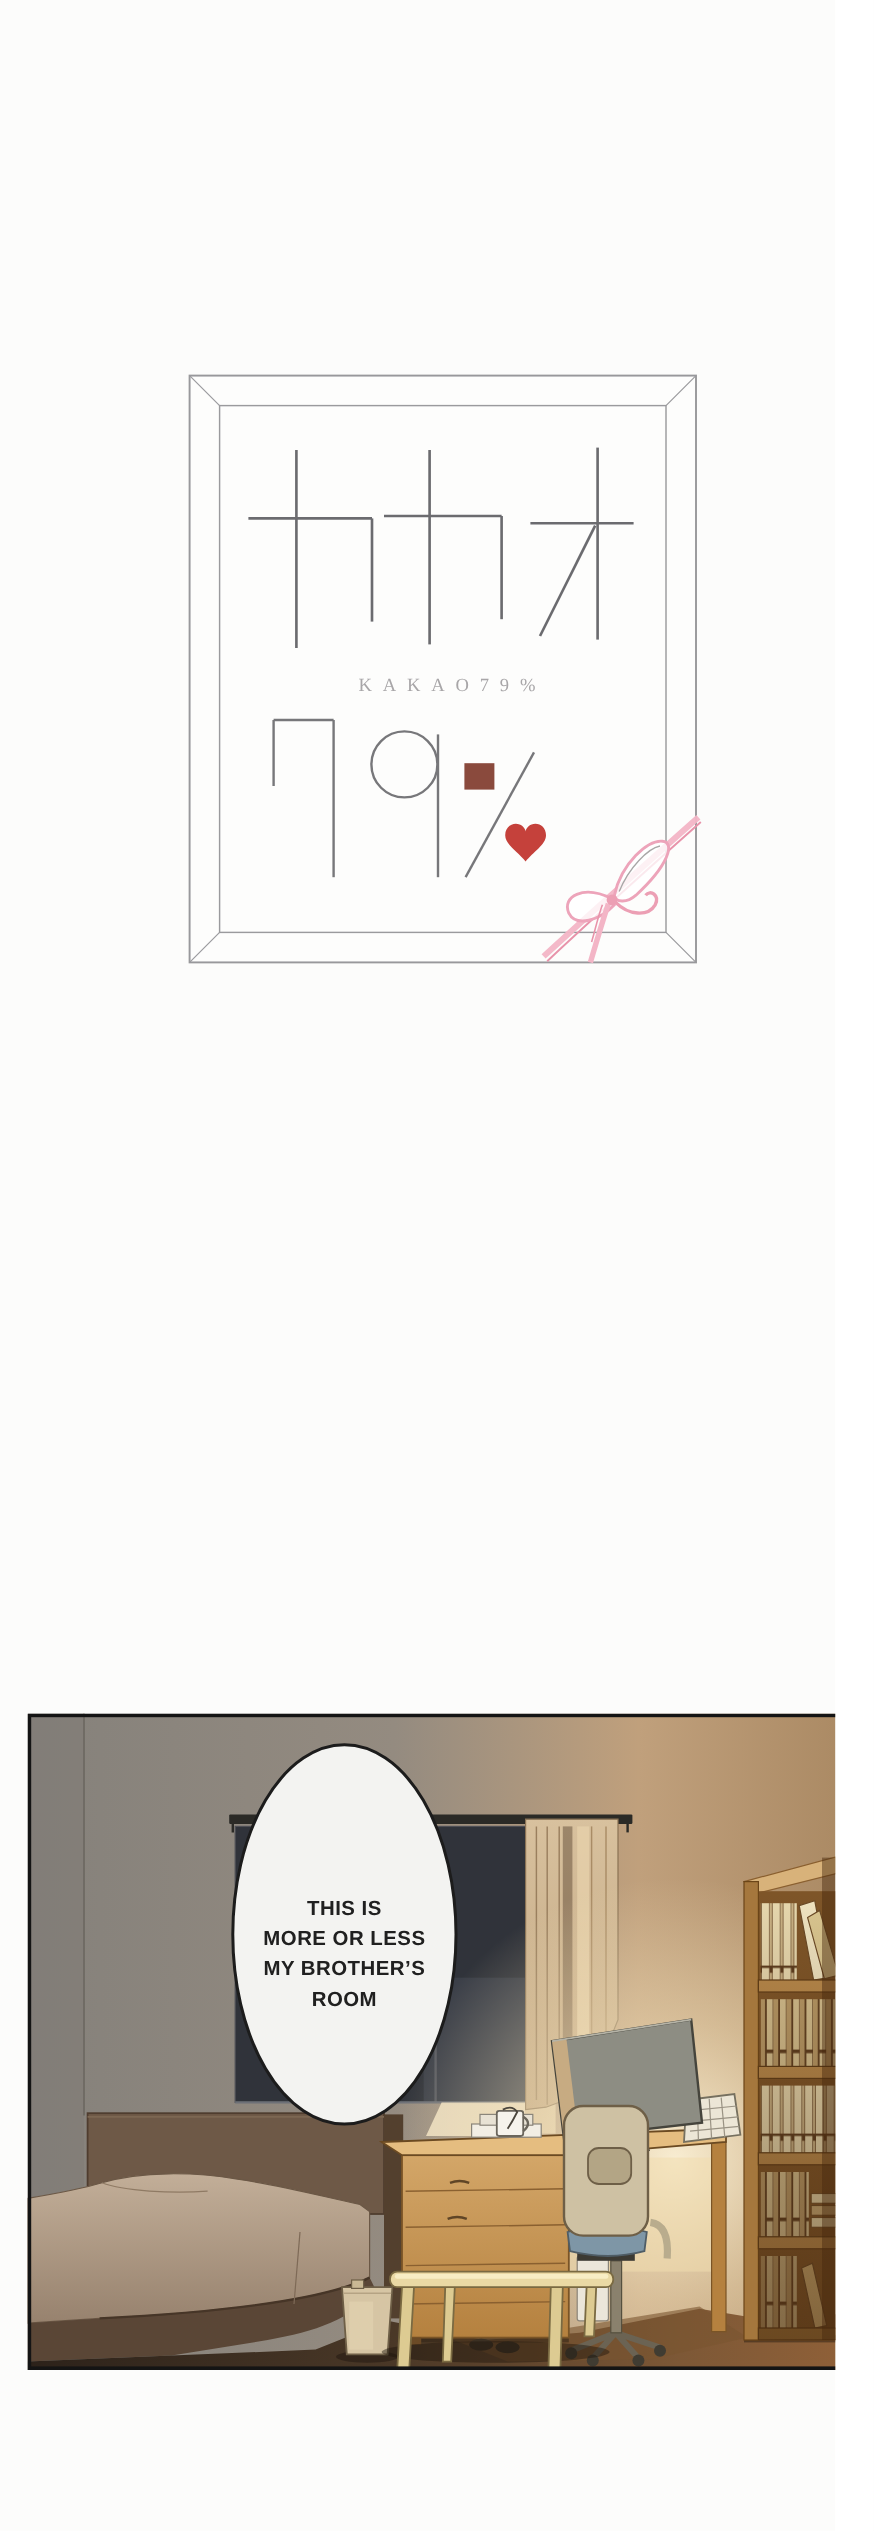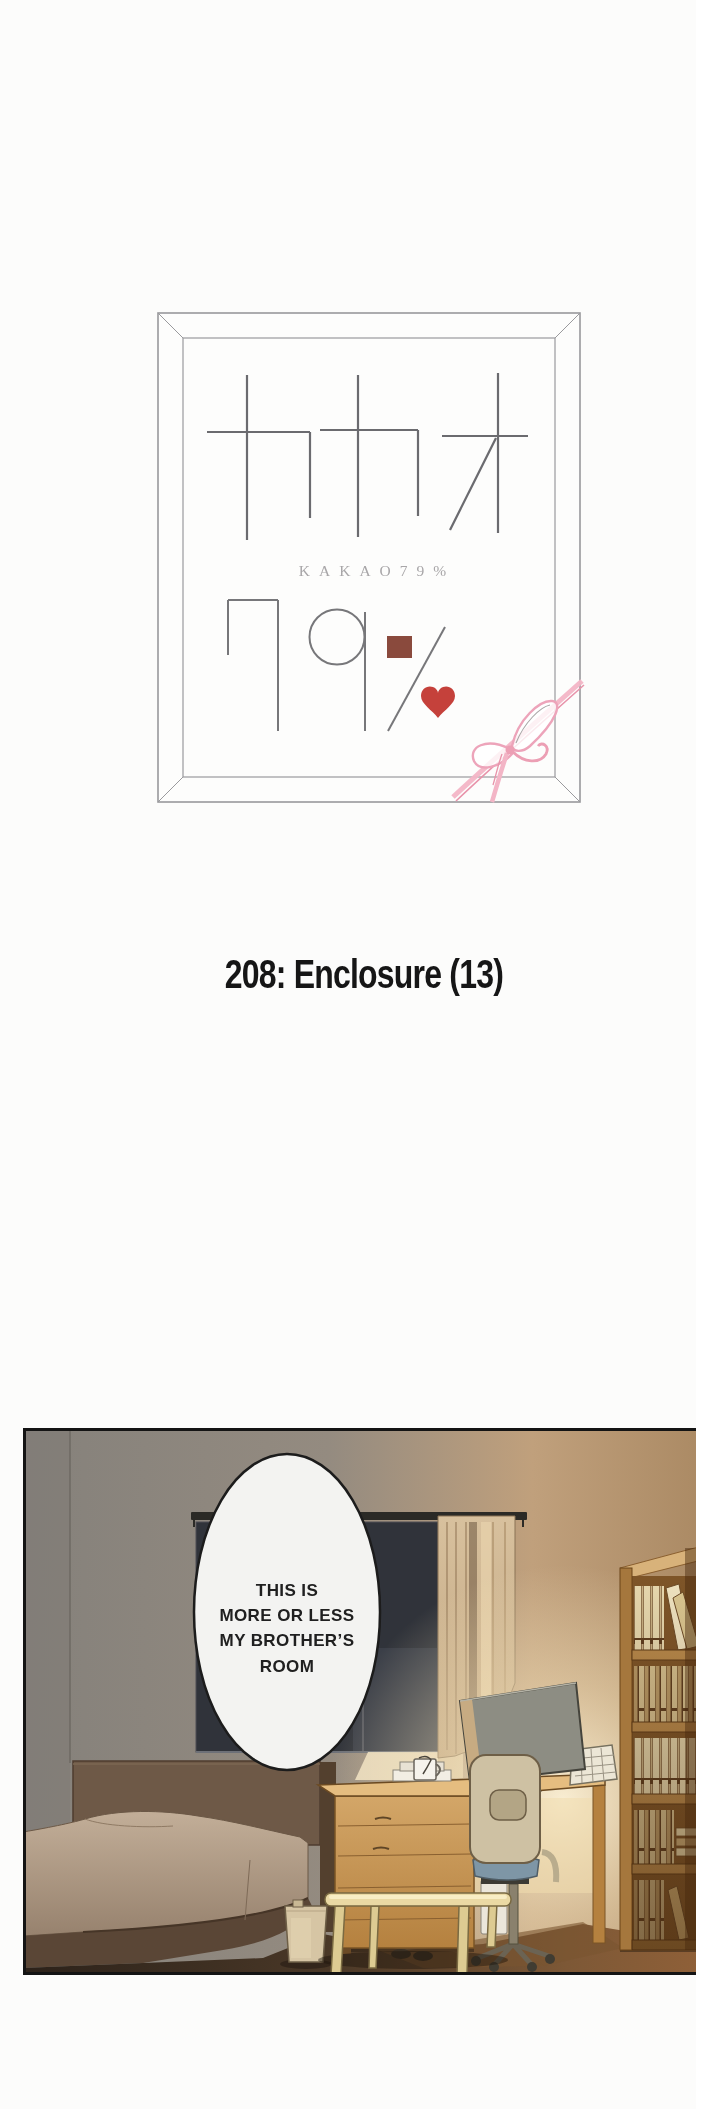--- a/index.html
+++ b/index.html
@@ -81,23 +81,20 @@
       <path d="M362,441 C368,414 390,395 402,396 C413,397 407,416 380,441 C372,448 363,447 362,441 Z" fill="#ffffff" fill-opacity="0.8" stroke="#eda4ba" stroke-width="2.4"></path>
       <path d="M366,438 C374,418 390,402 400,400" stroke="#a9a7a7" stroke-width="1.1"></path>
       <path d="M360,444 C336,432 318,442 324,456 C330,468 350,462 362,449 Z" fill="#ffffff" fill-opacity="0.8" stroke="#eda4ba" stroke-width="2.4"></path>
       <path d="M363,447 C374,458 390,459 396,449 C400,441 392,436 388,441" stroke="#ec9fb4" stroke-width="2.8"></path>
       <path d="M357,448 C351,466 347,480 342,497" stroke="#f3b5c6" stroke-width="4.5"></path>
       <path d="M352,449 C348,460 346,470 343,480" stroke="#e893aa" stroke-width="1.3"></path>
       <circle cx="360" cy="445" r="4.5" fill="#ec9fb4" stroke="none"></circle>
     </g>
   </svg>
 
-  <div class="chapter-title">
-    <span>208: Enclosure (13)</span>
-  </div>
 
   <svg class="panel-svg" width="679" height="547" viewBox="0 0 679 547" role="img">
     <defs>
       <linearGradient id="wallGrad" x1="0" y1="0" x2="1" y2="0">
         <stop offset="0" stop-color="#85817b"></stop>
         <stop offset="0.45" stop-color="#948b80"></stop>
         <stop offset="0.75" stop-color="#c0a07c"></stop>
         <stop offset="1" stop-color="#ab8a64"></stop>
       </linearGradient>
       <radialGradient id="glowGrad" gradientUnits="userSpaceOnUse" cx="540" cy="372" r="235">

